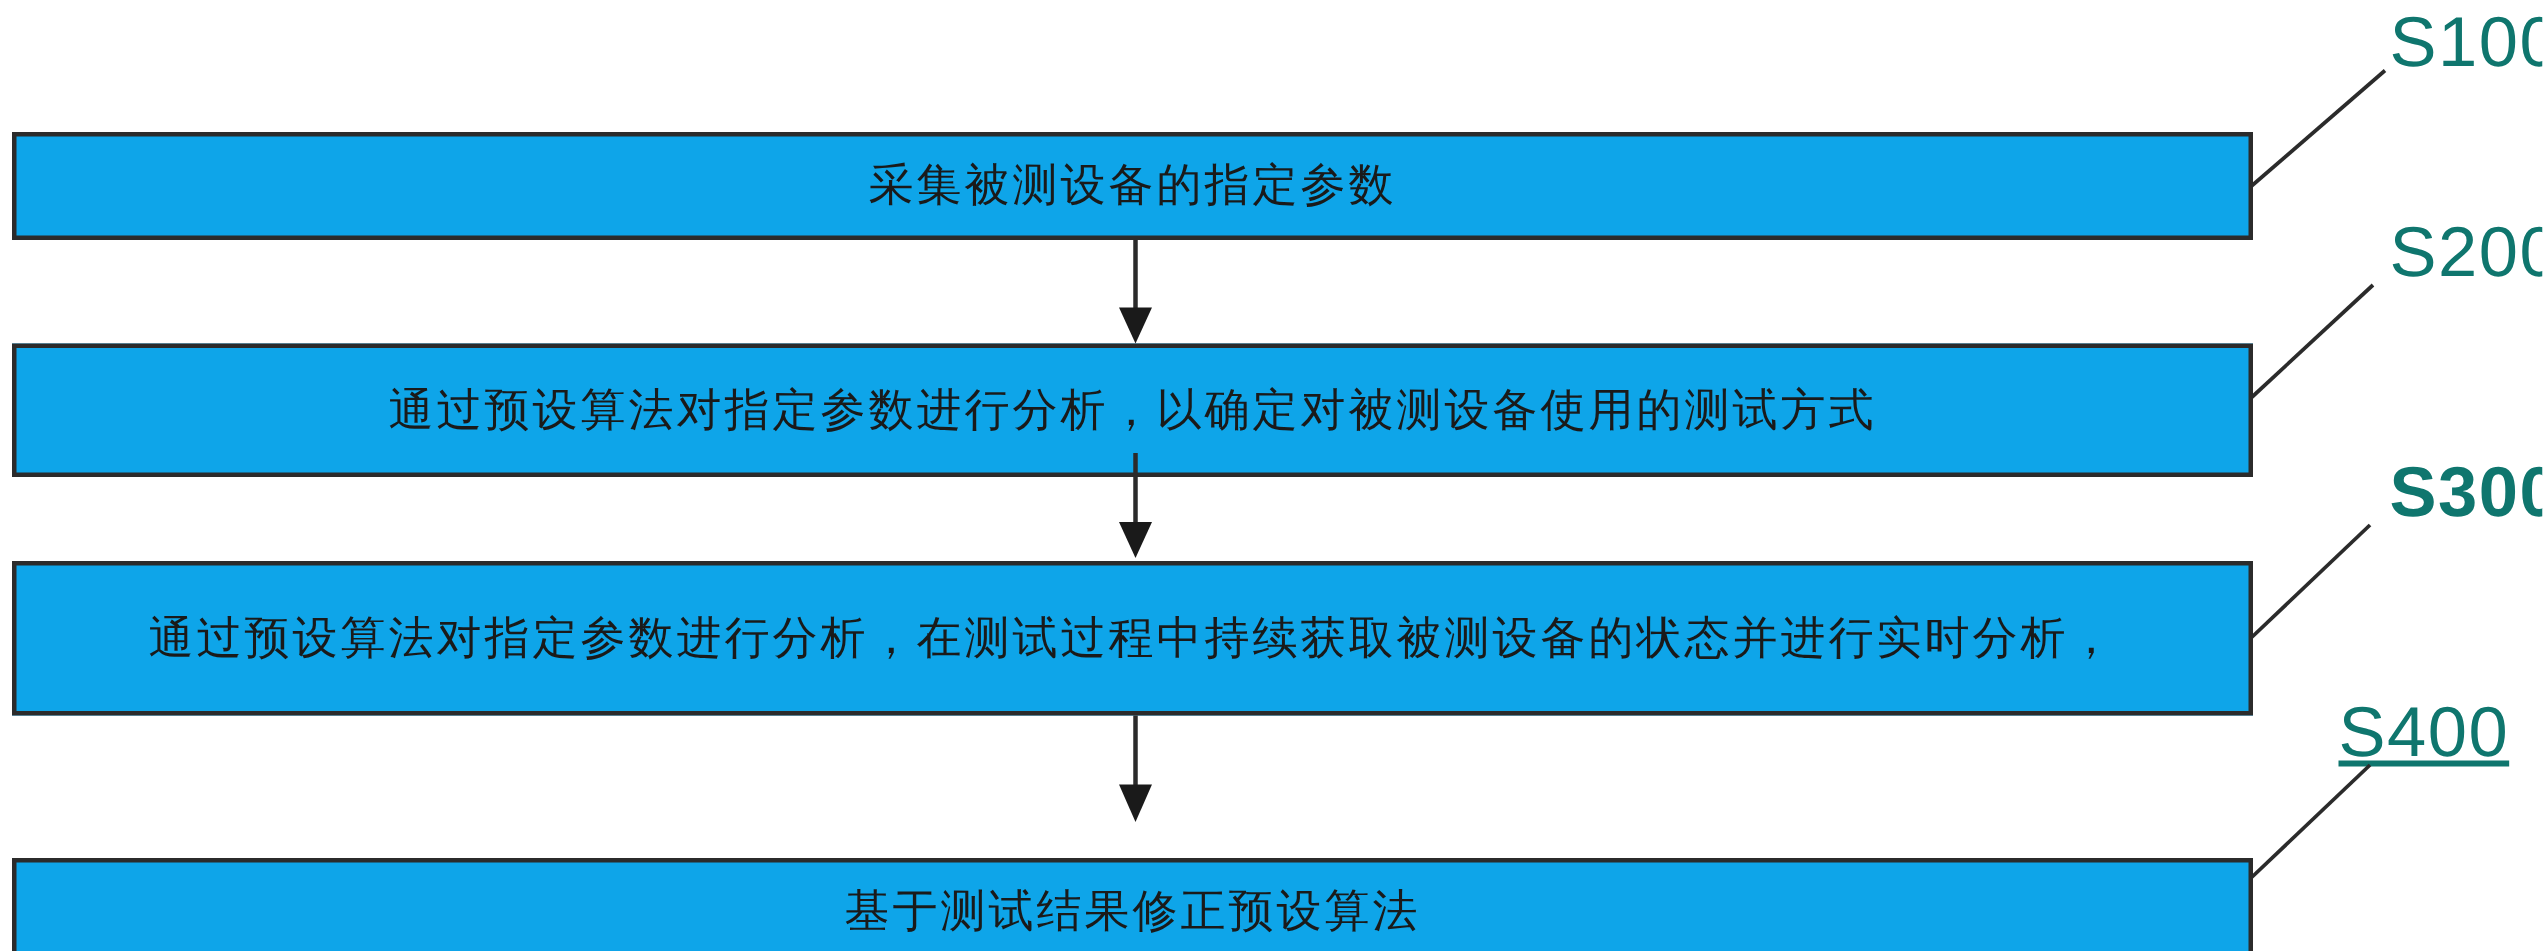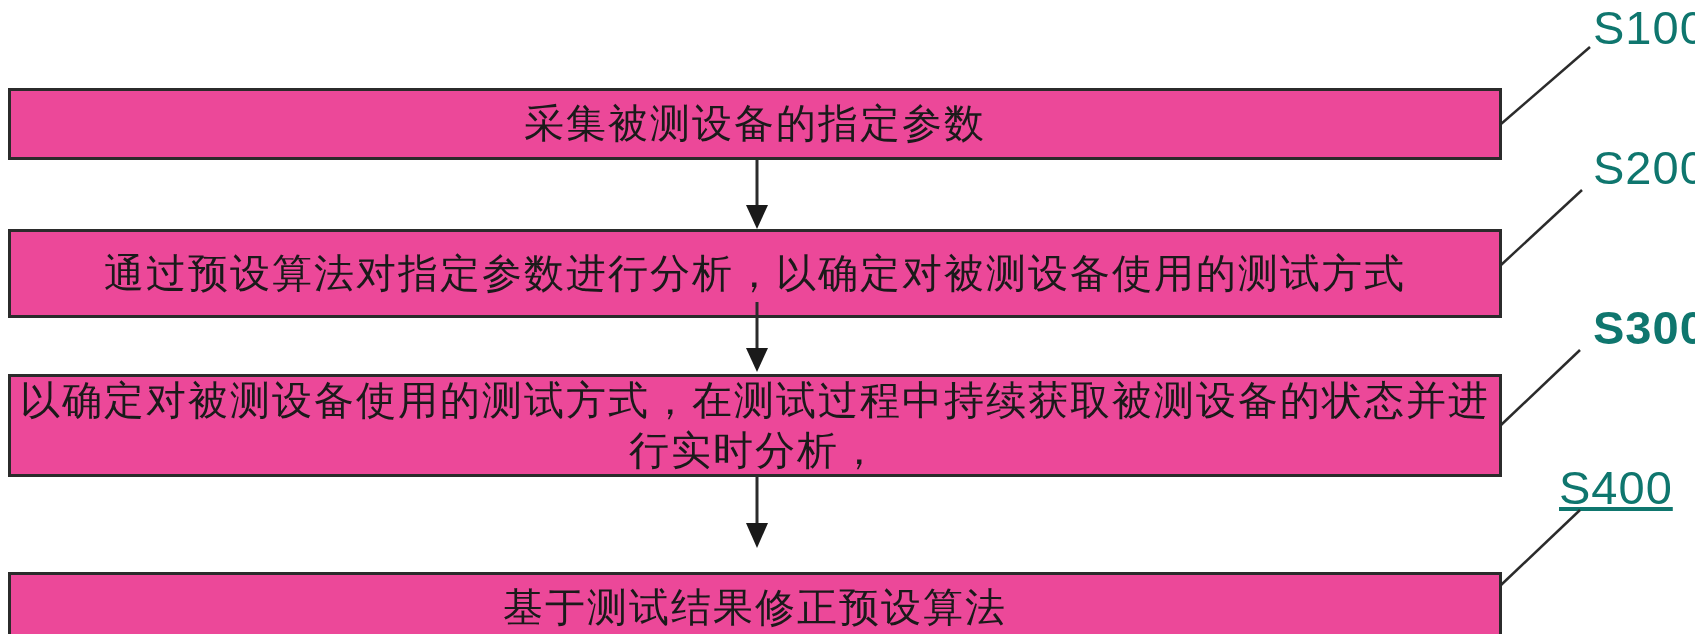--- a/index.html
+++ b/index.html
@@ -13,28 +13,28 @@
     height: 634px;
     background: #ffffff;
     font-family: "Liberation Serif", "DejaVu Serif", serif;
     overflow: hidden;
   }
   .flow-box {
     position: absolute;
     left: 8px;
     width: 1494px;
     border: 3px solid #2b2b2b;
-    background: #ec4899;
+    background: #0ea5e9;
     box-sizing: border-box;
     display: flex;
     flex-direction: column;
     align-items: center;
     justify-content: center;
     color: #1a1a1a;
-    font-size: 40px;
+    font-size: 30px;
     letter-spacing: 2px;
     line-height: 1.25;
     text-align: center;
   }
   .box1 { top: 88px;  height: 72px; }
   .box2 { top: 229px; height: 89px; }
   .box3 { top: 374px; height: 103px; }
   .box4 { top: 550px; height: 72px; margin-top: 22px; }
   .step-label {
     position: absolute;
@@ -65,21 +65,21 @@
 
   <div class="flow-box box1">
     <span>采集被测设备的指定参数</span>
   </div>
 
   <div class="flow-box box2">
     <span>通过预设算法对指定参数进行分析，以确定对被测设备使用的测试方式</span>
   </div>
 
   <div class="flow-box box3">
-    <span>以确定对被测设备使用的测试方式，在测试过程中持续获取被测设备的状态并进行实时分析，</span>
+    <span>通过预设算法对指定参数进行分析，在测试过程中持续获取被测设备的状态并进行实时分析，</span>
   </div>
 
   <div class="flow-box box4">
     <span>基于测试结果修正预设算法</span>
   </div>
 
   <div class="step-label lbl1">S100</div>
   <div class="step-label lbl2">S200</div>
   <div class="step-label lbl3">S300</div>
   <div class="step-label lbl4">S400</div>

